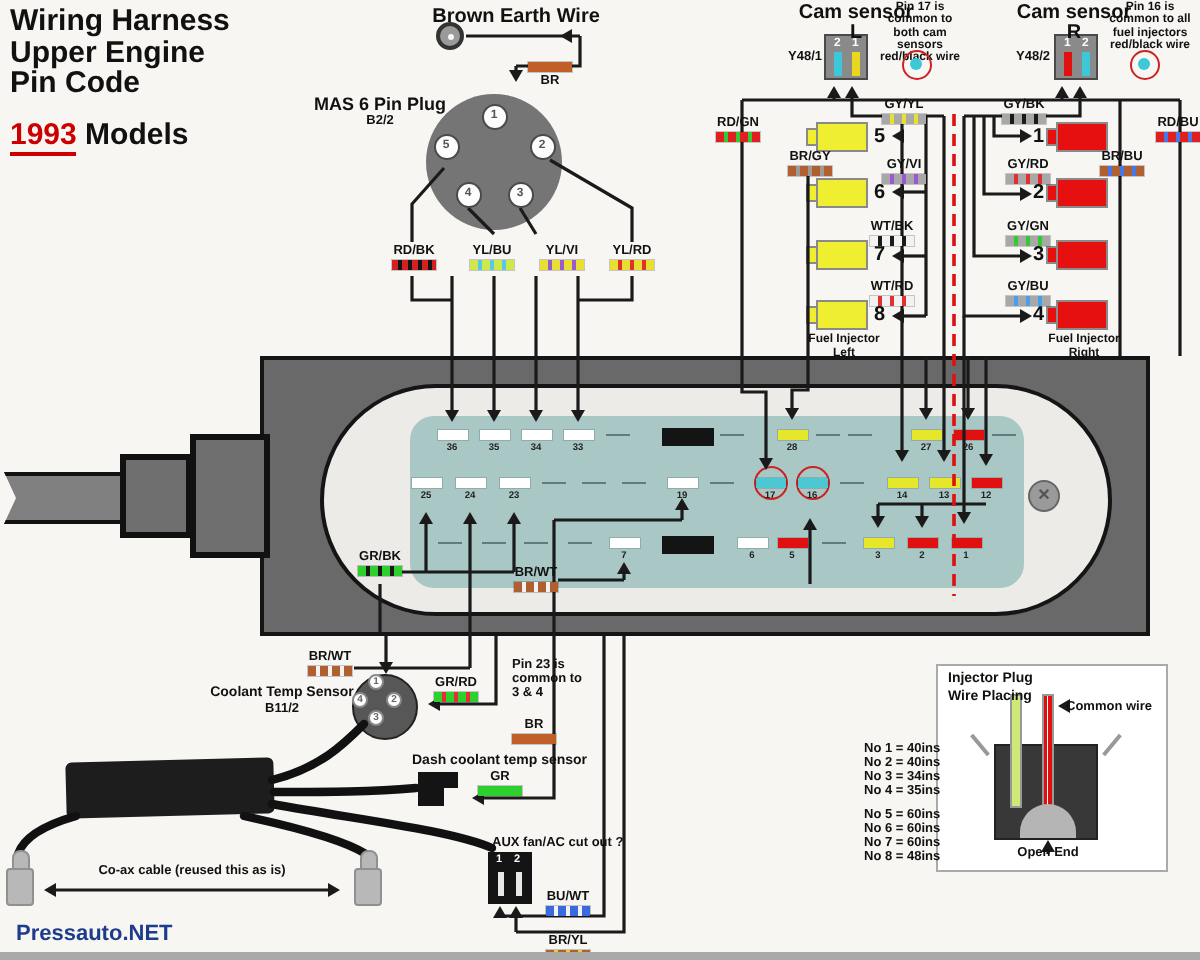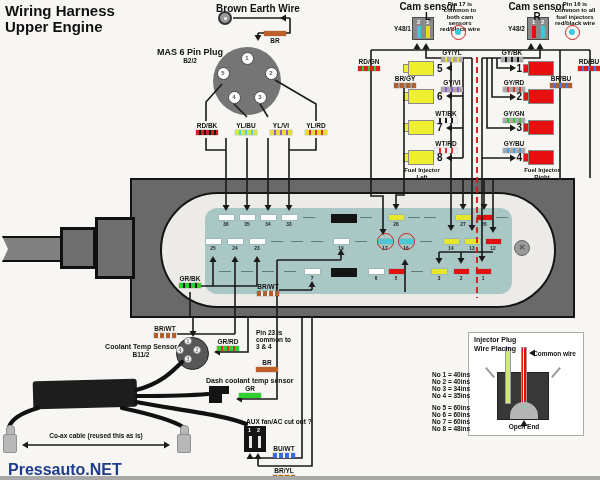--- a/index.html
+++ b/index.html
@@ -246,20 +246,24 @@
       <polygon points="258,453 254.5,459 261.5,459" fill="#1a1a1a"></polygon>
       <polygon points="529,353 535,349.5 535,356.5" fill="#1a1a1a"></polygon>
       <polygon points="524,420 520.5,426 527.5,426" fill="#1a1a1a"></polygon>
       <polygon points="22,445 28,441.5 28,448.5" fill="#1a1a1a"></polygon>
       <polygon points="170,445 164,441.5 164,448.5" fill="#1a1a1a"></polygon>
     </svg>
 
   <div class="abs" style="left:5px;top:3px;z-index:8;">
     <div class="tt">Wiring Harness</div>
     <div class="tt">Upper Engine</div>
+    <div class="tt">Pin Code</div>
+    <div class="tt" style="margin-top:10px;">
+      <span class="year">1993</span><span> Models</span>
+    </div>
   </div>
 
   <div class="abs b10 ctr" style="left:258px;top:3px;z-index:8;">Brown Earth Wire</div>
   <div class="abs" style="left:218px;top:11px;width:14px;height:14px;border-radius:50%;background:#9a9a9a;border:2px solid #333;box-sizing:border-box;z-index:6;">
     <div style="position:absolute;left:3.5px;top:3.5px;width:3px;height:3px;border-radius:50%;background:#f7f6f3;"></div>
   </div>
 
   <div class="abs b9 ctr" style="left:190px;top:47px;z-index:8;">MAS 6 Pin Plug</div>
   <div class="abs b65 ctr" style="left:190px;top:57px;z-index:8;">B2/2</div>
   <div class="abs" style="left:213px;top:47px;width:68px;height:68px;border-radius:50%;background:#757575;z-index:4;"></div>
@@ -480,15 +484,15 @@
       <div class="wlbl" style="left: 284px; top: 445px;">
         <div>BU/WT</div>
         <div class="bar sw-buwt"></div>
       </div>
       <div class="wlbl" style="left: 284px; top: 467px;">
         <div>BR/YL</div>
         <div class="bar sw-bryl"></div>
       </div>
     </div>
 
-  <div class="abs" style="left:8px;top:461px;font-weight:bold;font-size:16px;color:#1e3c8c;z-index:9;">Pressauto.NET</div>
+  <div class="abs" style="left:8px;top:461px;font-weight:bold;font-size:11px;color:#1e3c8c;z-index:9;">Pressauto.NET</div>
   <div class="abs" style="left:0;top:476px;width:600px;height:4px;background:#a8a8a8;z-index:9;"></div>
 </div>
 
 </body></html>

